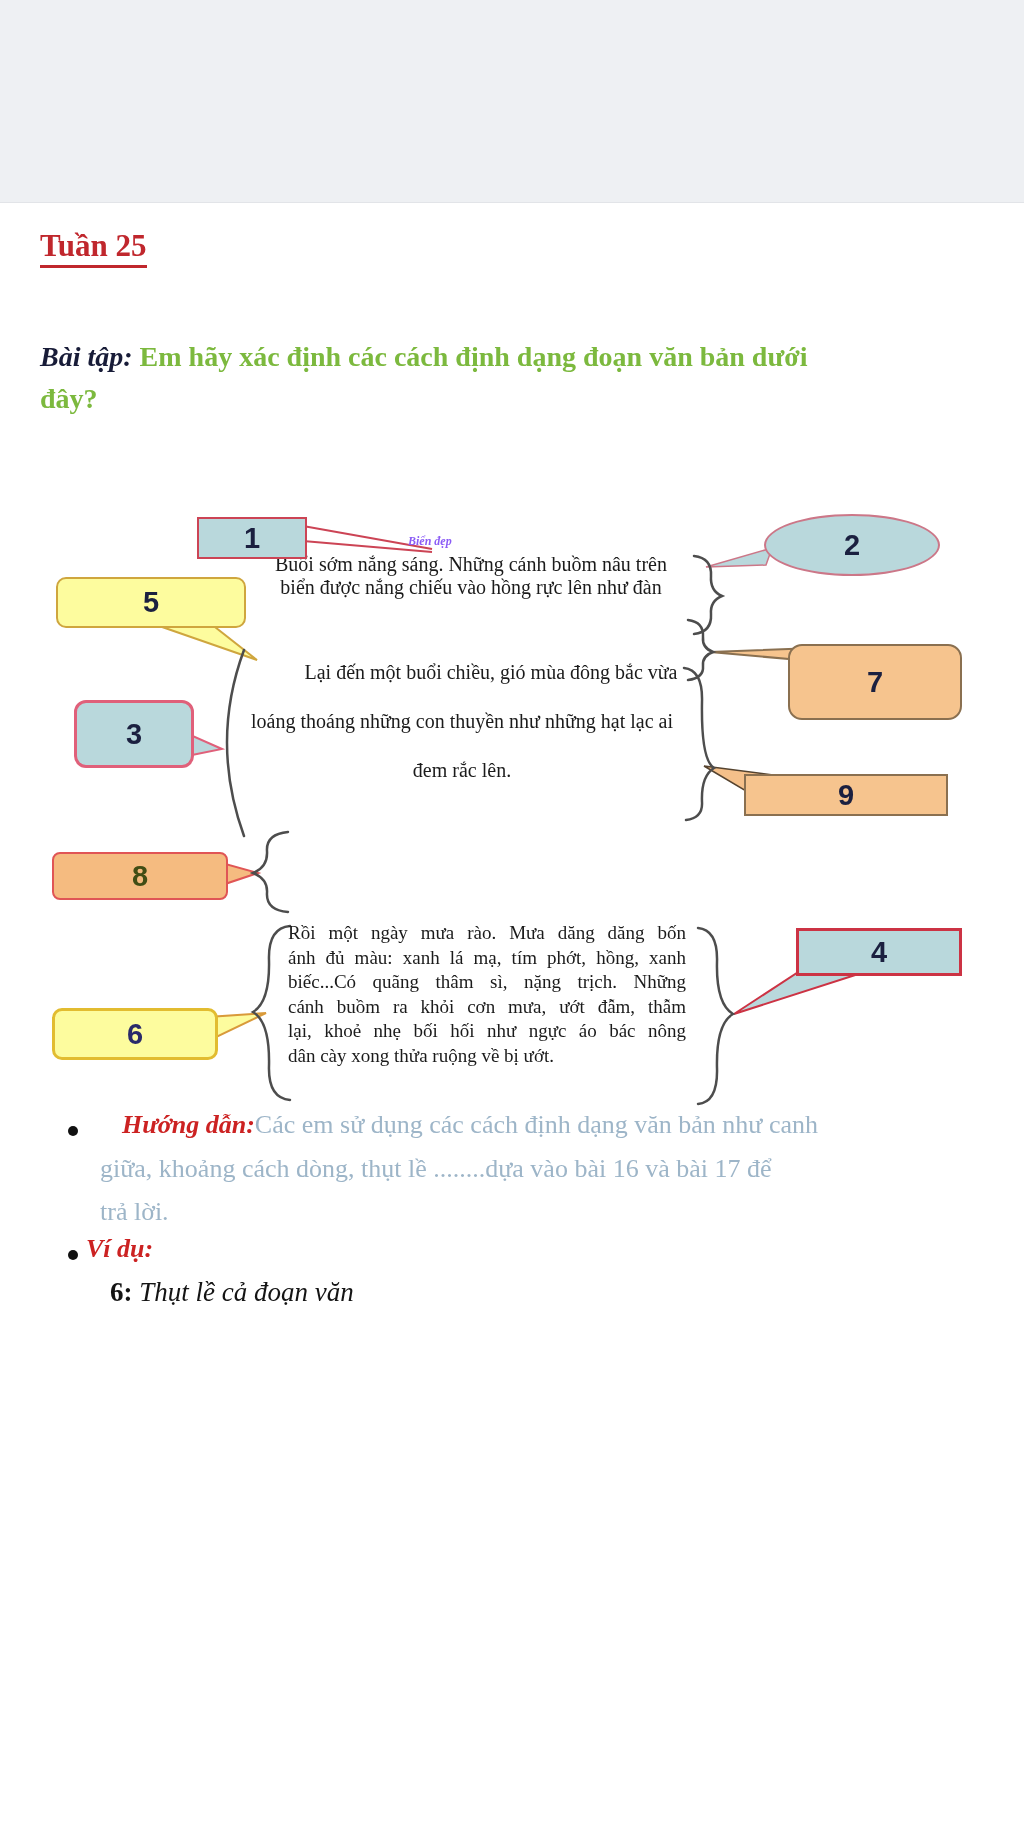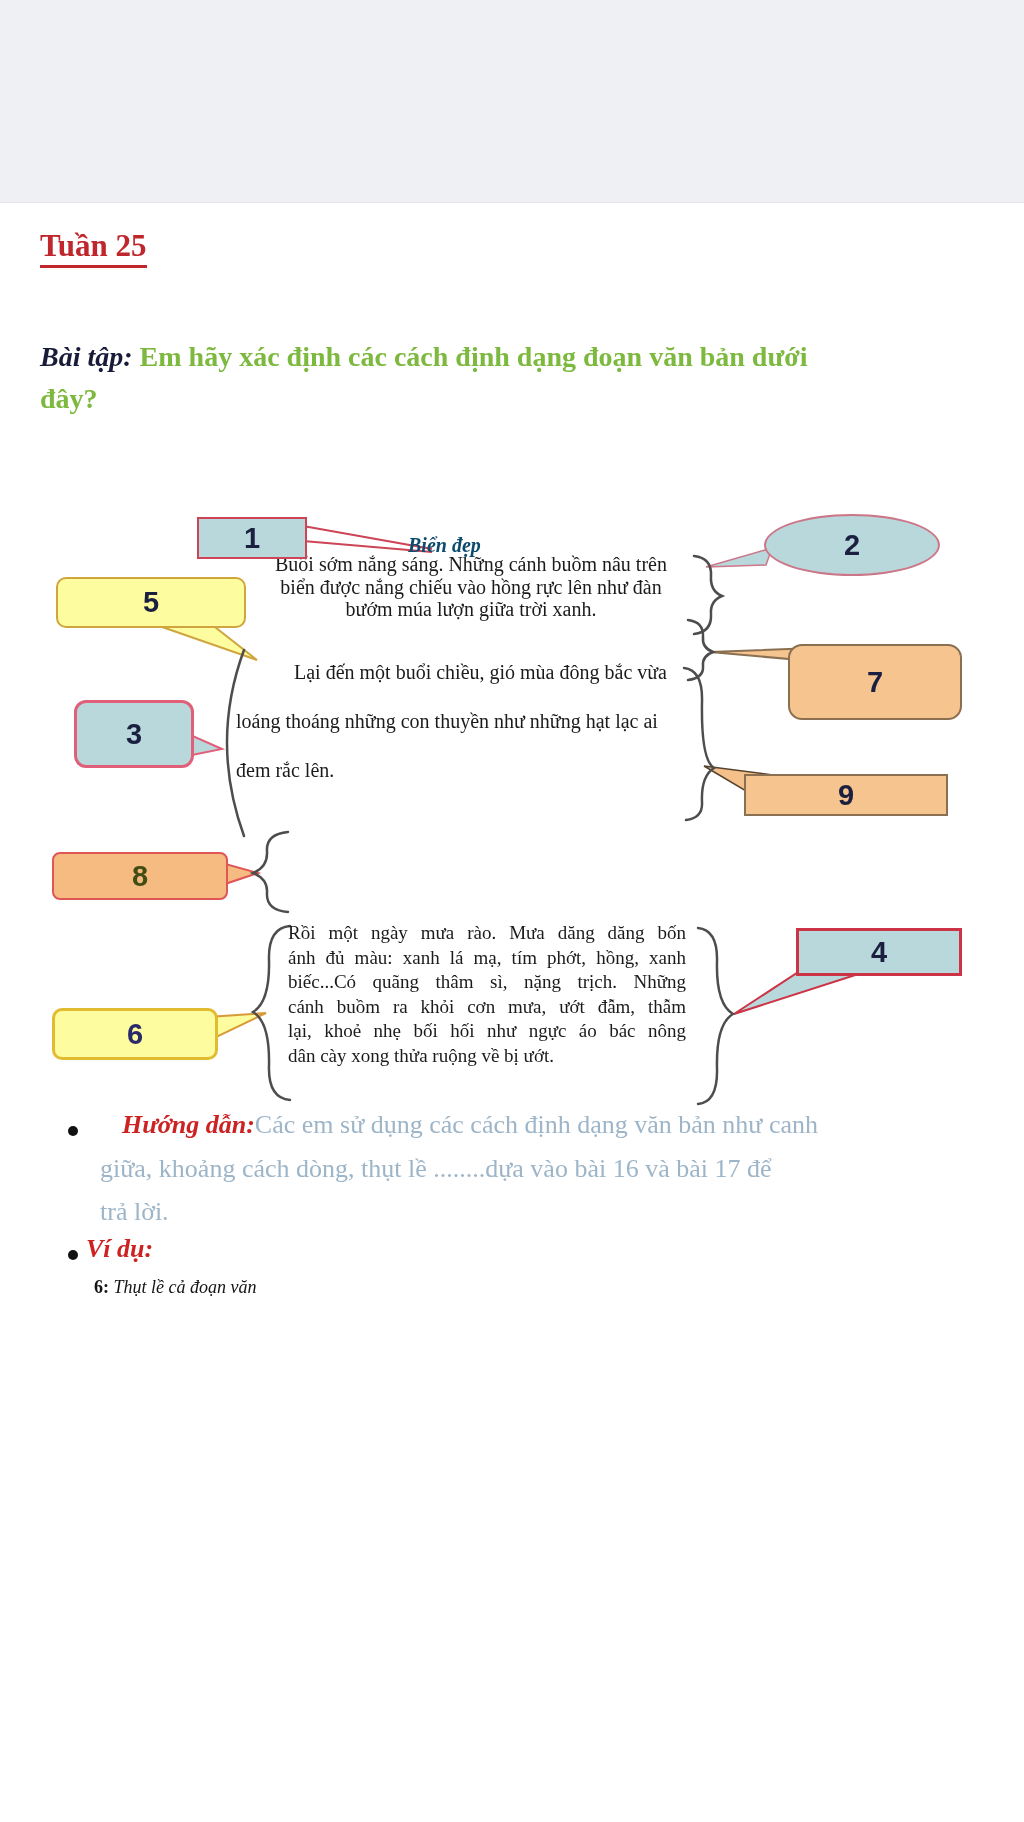--- a/index.html
+++ b/index.html
@@ -10,24 +10,24 @@
   .abs{position:absolute;}
   
   .top-band{left:0;top:0;width:1024px;height:202px;background:#eef0f3;border-bottom:1px solid #e2e4e8;}
   
   .week-title{left:40px;top:228px;font-size:31px;font-weight:bold;color:#c0272d;
     border-bottom:3px solid #c0272d;padding-bottom:1px;line-height:36px;}
   .exercise{left:40px;top:336px;width:800px;font-size:28px;font-weight:bold;line-height:42px;}
   .exercise .lbl{color:#181c38;font-style:italic;}
   .exercise .q{color:#7cb93e;}
   
-  .passage-title{left:408px;top:534px;font-size:20px;font-weight:bold;font-style:italic;color:#0c4a6e;}
+  .passage-title{left:408px;top:534px;font-size:12px;font-weight:bold;font-style:italic;color:#8b5cf6;}
   .p1{left:245px;top:553px;width:452px;text-align:center;font-size:20px;line-height:22.5px;color:#1b1b1b;}
   .p2{left:236px;top:648px;width:452px;font-size:20px;color:#1b1b1b;}
-  .p2 .line{height:49px;line-height:49px;}
+  .p2 .line{height:49px;line-height:49px;text-align:center;}
   .p2 .line.first{padding-left:58px;}
   .p3{left:288px;top:921px;width:398px;font-size:19px;color:#1b1b1b;}
   .p3 .line{line-height:24.6px;text-align:justify;text-align-last:justify;}
   .p3 .line.last{text-align-last:left;}
   
   .co{display:flex;align-items:center;justify-content:center;
       font-family:"Liberation Sans", sans-serif;font-size:29px;font-weight:600;color:#1b2040;}
   .co-blue{background:#b9d8dc;}
   .co-yellow{background:#fdfc9e;}
   .co-orange{background:#f6c48e;}
@@ -86,21 +86,20 @@
     <path d="M290,926 Q268,928 269,960 Q270,1002 253,1012 Q270,1022 269,1066 Q268,1098 290,1100"></path>
     <path d="M698,928 Q718,930 717,962 Q716,1004 733,1014 Q716,1024 717,1068 Q718,1102 698,1104"></path>
   </g>
 </svg>
 
 <div class="abs passage-title">Biển đẹp</div>
 
 <div class="abs p1">
   <div class="line">Buổi sớm nắng sáng. Những cánh buồm nâu trên</div>
   <div class="line">biển được nắng chiếu vào hồng rực lên như đàn</div>
-  <div class="line">bướm múa lượn giữa trời xanh.</div>
 </div>
 
 <div class="abs p2">
   <div class="line first">Lại đến một buổi chiều, gió mùa đông bắc vừa</div>
   <div class="line">loáng thoáng những con thuyền như những hạt lạc ai</div>
   <div class="line">đem rắc lên.</div>
 </div>
 
 <div class="abs p3">
   <div class="line">Rồi một ngày mưa rào. Mưa dăng dăng bốn</div>
@@ -142,15 +141,15 @@
 <div class="abs bullet" style="left:68px;top:1126px;"></div>
 <div class="abs g-line" style="left:86px;top:1110px;margin-left:36px;">
   <span class="g-red">Hướng dẫn:</span><span class="g-blue">Các em sử dụng các cách định dạng văn bản như canh</span>
 </div>
 <div class="abs g-line g-blue" style="left:100px;top:1154px;">giữa, khoảng cách dòng, thụt lề ........dựa vào bài 16 và bài 17 để</div>
 <div class="abs g-line g-blue" style="left:100px;top:1197px;">trả lời.</div>
 
 <div class="abs bullet" style="left:68px;top:1250px;"></div>
 <div class="abs g-line g-red" style="left:86px;top:1234px;">Ví dụ:</div>
 
-<div class="abs g-line" style="left:94px;top:1277px;font-size:18px;">
+<div class="abs g-line" style="left:110px;top:1277px;font-size:27px;">
   <span class="ex-num">6:</span><span class="ex-text"> Thụt lề cả đoạn văn</span>
 </div>
 
 </body></html>

